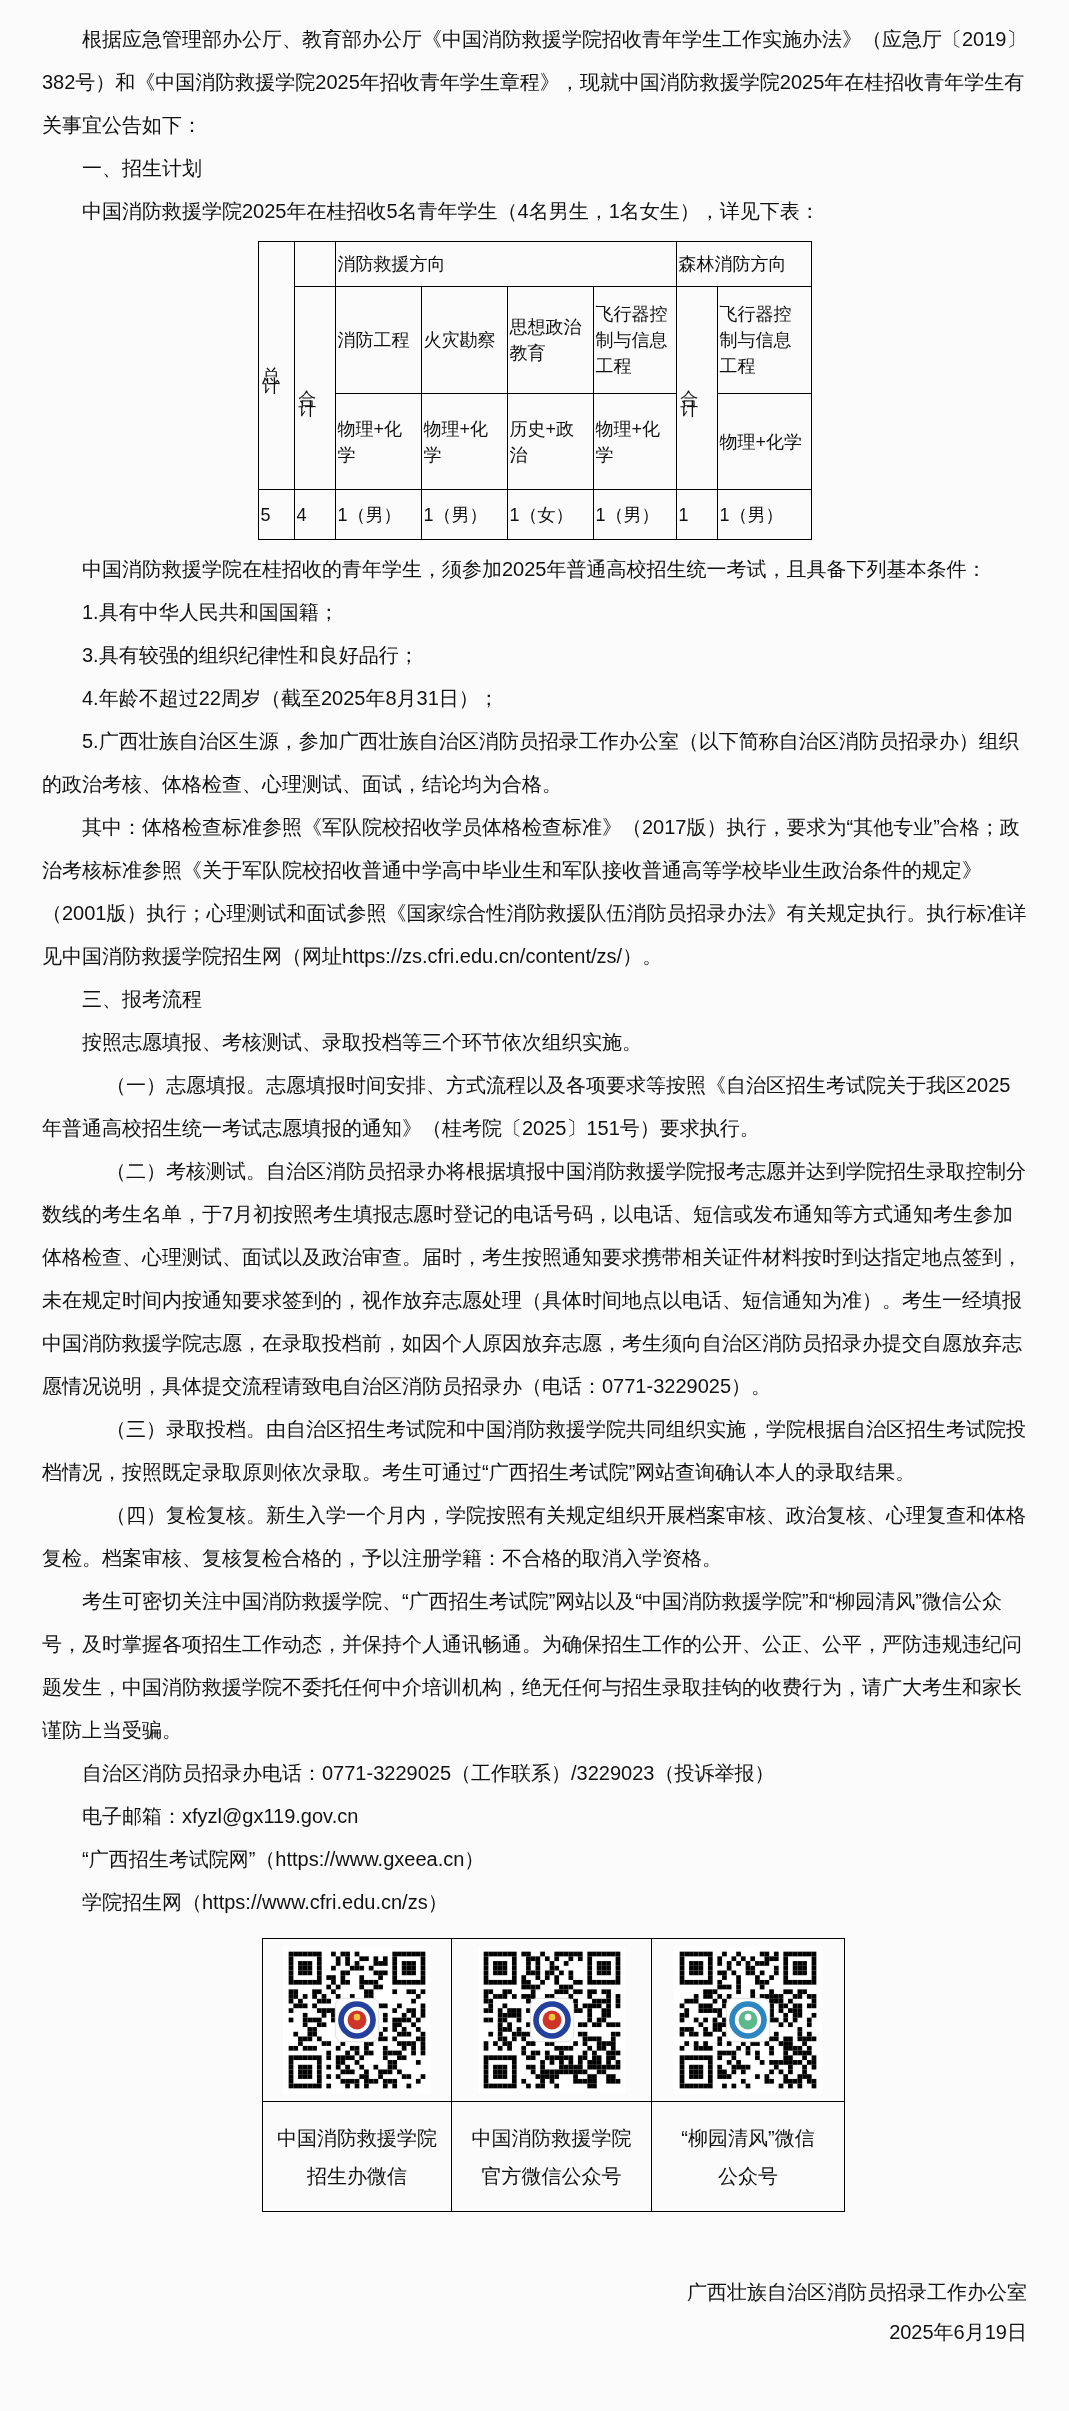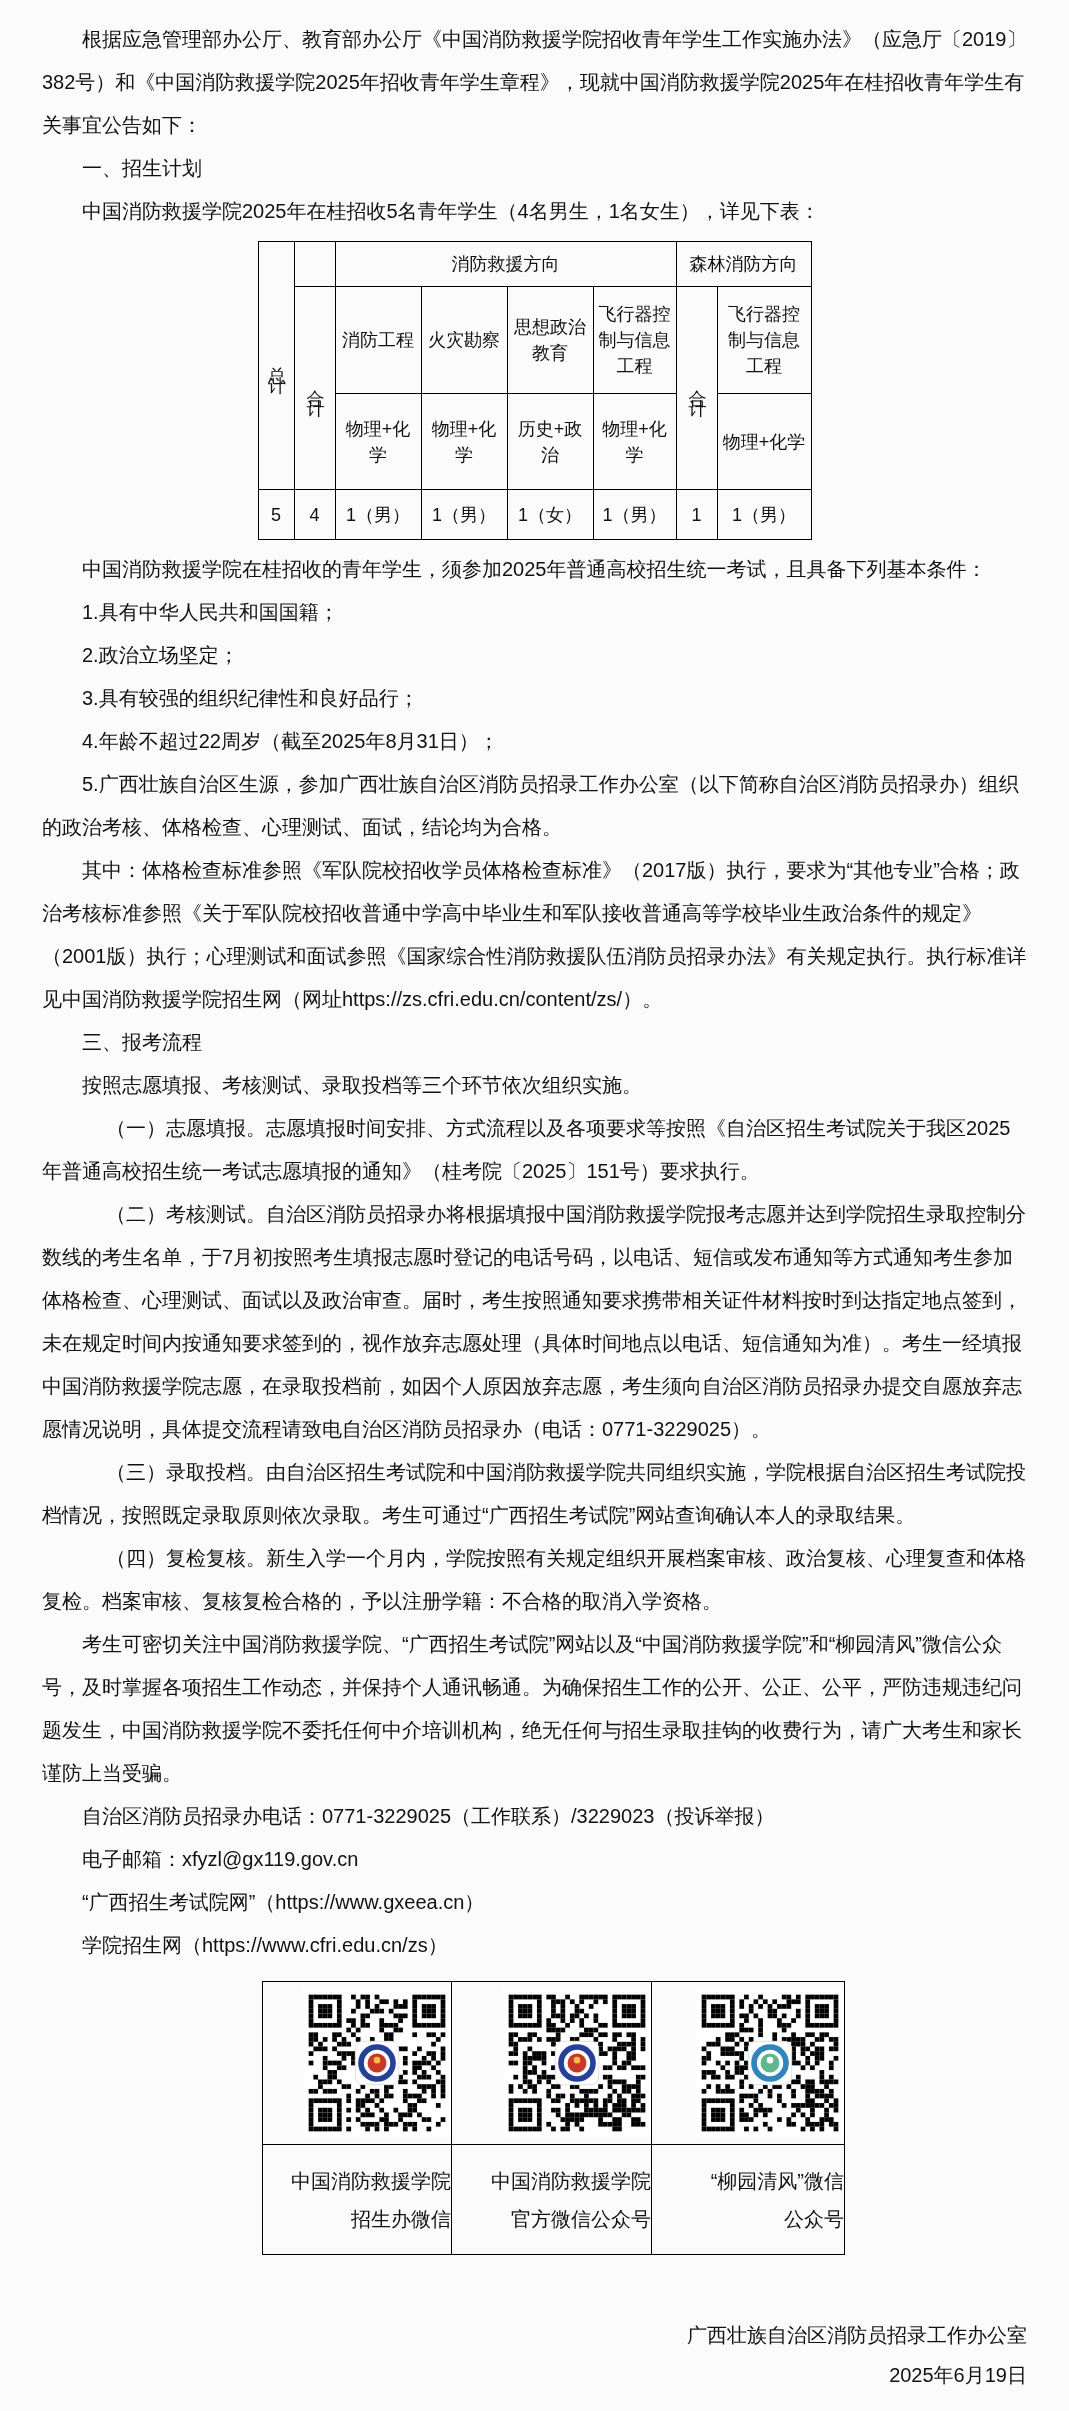--- a/index.html
+++ b/index.html
@@ -9,30 +9,30 @@
     background: #fbfbfb; color: #111;
     font-family: "Liberation Sans", sans-serif;
     font-size: 20px;
   }
   .doc { padding: 18px 42px 0 42px; }
   .doc p { margin: 0; line-height: 43px; text-indent: 2em; }
   .doc p b { font-weight: 400; margin-left: 24px; }
 
   
   table.plan { border-collapse: collapse; margin: 8px auto; table-layout: fixed; font-size: 18px; }
-  table.plan td { border: 1px solid #000; text-align: center; vertical-align: middle; line-height: 26px; padding: 2px; }
+  table.plan td { border: 1px solid #000; text-align: left; vertical-align: middle; line-height: 26px; padding: 2px; }
   tr.r1 { height: 45px; }
   tr.r2 { height: 107px; }
   tr.r3 { height: 96px; }
   tr.r4 { height: 50px; }
   .vert { display: inline-block; writing-mode: vertical-rl; text-orientation: upright; letter-spacing: 10px; line-height: 1.1; }
 
   
   table.qrt { border-collapse: collapse; margin: 14px 0 0 220px; table-layout: fixed; font-size: 20px; }
-  table.qrt td { border: 1px solid #000; text-align: right; vertical-align: middle; padding: 0; }
+  table.qrt td { border: 1px solid #000; text-align: center; vertical-align: middle; padding: 0; }
   tr.qrow td { height: 163px; }
   tr.qlab td { height: 110px; line-height: 38px; }
   .qr-box { display: inline-block; width: 148px; height: 148px; margin-top: 5px; }
 
   
   .footer { margin-top: 60px; padding-left: 400px; text-align: right; }
   .footer p { text-indent: 0; line-height: 40px; margin: 0; }
 </style>
 </head>
 <body>
@@ -86,21 +86,20 @@
       <td>1（女）</td>
       <td>1（男）</td>
       <td>1</td>
       <td>1（男）</td>
     </tr>
   </tbody>
     </table>
 
   <p>中国消防救援学院在桂招收的青年学生，须参加2025年普通高校招生统一考试，且具备下列基本条件：</p>
   <p>1.具有中华人民共和国国籍；</p>
-  <p>2.政治立场坚定；</p>
   <p>3.具有较强的组织纪律性和良好品行；</p>
   <p>4.年龄不超过22周岁（截至2025年8月31日）；</p>
   <p>5.广西壮族自治区生源，参加广西壮族自治区消防员招录工作办公室（以下简称自治区消防员招录办）组织的政治考核、体格检查、心理测试、面试，结论均为合格。</p>
   <p>其中：体格检查标准参照《军队院校招收学员体格检查标准》（2017版）执行，要求为“其他专业”合格；政治考核标准参照《关于军队院校招收普通中学高中毕业生和军队接收普通高等学校毕业生政治条件的规定》（2001版）执行；心理测试和面试参照《国家综合性消防救援队伍消防员招录办法》有关规定执行。执行标准详见中国消防救援学院招生网（网址https://zs.cfri.edu.cn/content/zs/）。</p>
 
   <p>三、报考流程</p>
   <p>按照志愿填报、考核测试、录取投档等三个环节依次组织实施。</p>
   <p>
     <b>（一）志愿填报。</b><span>志愿填报时间安排、方式流程以及各项要求等按照《自治区招生考试院关于我区2025年普通高校招生统一考试志愿填报的通知》（桂考院〔2025〕151号）要求执行。</span>
   </p>

